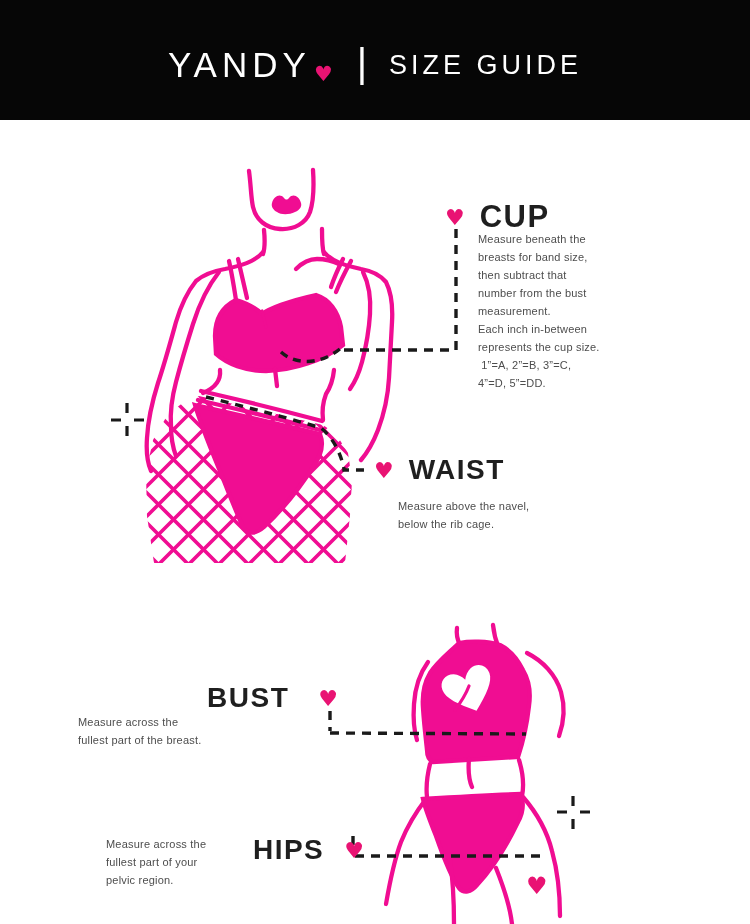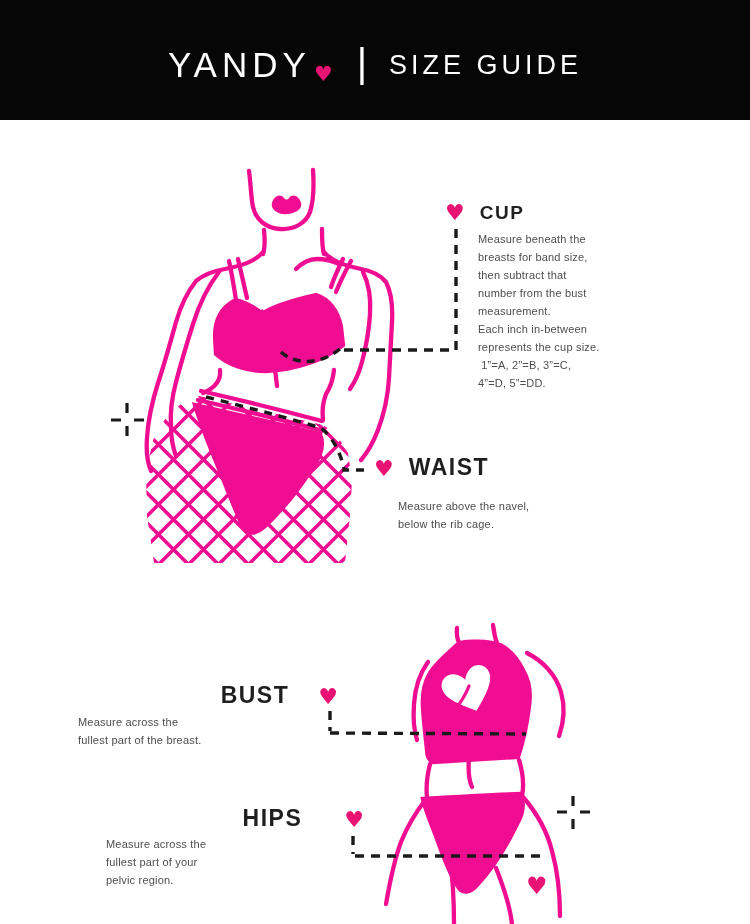--- a/index.html
+++ b/index.html
@@ -15,21 +15,21 @@
   .header .heart{font-size:21px;position:relative;top:9px;margin-left:3px;}
   .divider{color:#fdfdfd;font-size:40px;font-weight:400;margin:0 22px 0 24px;position:relative;top:-2px;}
   .title{color:#ffffff;font-size:27px;letter-spacing:4px;font-weight:400;}
 
   
   svg.canvas{position:absolute;left:0;top:0;}
 
   
   .h-row{position:absolute;display:flex;align-items:center;}
   .h-row .heart{font-size:22px;position:relative;top:1px;}
-  .h-label{font-size:23px;font-weight:bold;color:#1f1f1f;letter-spacing:1.5px;line-height:1;}
+  .h-label{font-size:28px;font-weight:bold;color:#1f1f1f;letter-spacing:1.5px;line-height:1;}
   .gapL{margin-left:13px;} .gapR{margin-right:15px;}
   .para{position:absolute;font-size:11px;line-height:18px;color:#4d4d4d;
         letter-spacing:0.2px;white-space:pre-wrap;}
   .alignR{text-align:left;}
 </style>
 </head>
 <body>
 
 <div id="page">
 
@@ -154,21 +154,21 @@
 
     <g stroke="#1a1a1a" stroke-width="3.2">
       <path d="M573,796 L573,806 M573,819 L573,829 M557,812 L567,812 M580,812 L590,812"></path>
     </g>
 
     <text x="526" y="894" font-size="24" fill="#e91373" font-family="DejaVu Sans, sans-serif">♥</text>
   </svg>
 
   <div class="h-row" style="left:445px;top:201px;">
     <span class="heart gapR">♥</span>
-    <span class="h-label" style="font-size:19px;">CUP</span>
+    <span class="h-label" style="font-size:31px;">CUP</span>
   </div>
   <div class="para" style="left:478px;top:230px;width:210px;">Measure beneath the
 breasts for band size,
 then subtract that
 number from the bust
 measurement.
 Each inch in-between
 represents the cup size.
  1”=A, 2”=B, 3”=C,
 4”=D, 5”=DD.</div>
@@ -180,21 +180,21 @@
   <div class="para" style="left:398px;top:489px;width:220px;margin-top:8px;">Measure above the navel,
 below the rib cage.</div>
 
   <div class="h-row" style="right:412px;top:684px;gap:16px;">
     <span class="h-label">BUST</span>
     <span class="heart gapL">♥</span>
   </div>
   <div class="para alignR" style="right:442px;top:713px;width:230px;">Measure across the
 fullest part of the breast.</div>
 
-  <div class="h-row" style="right:386px;top:807px;gap:22px;">
+  <div class="h-row" style="right:386px;top:836px;">
     <span class="h-label">HIPS</span>
     <span class="heart gapL" style="margin-left:20px;">♥</span>
   </div>
   <div class="para alignR" style="right:424px;top:835px;width:220px;">Measure across the
 fullest part of your
 pelvic region.</div>
 
 </div>
 
 </body></html>

